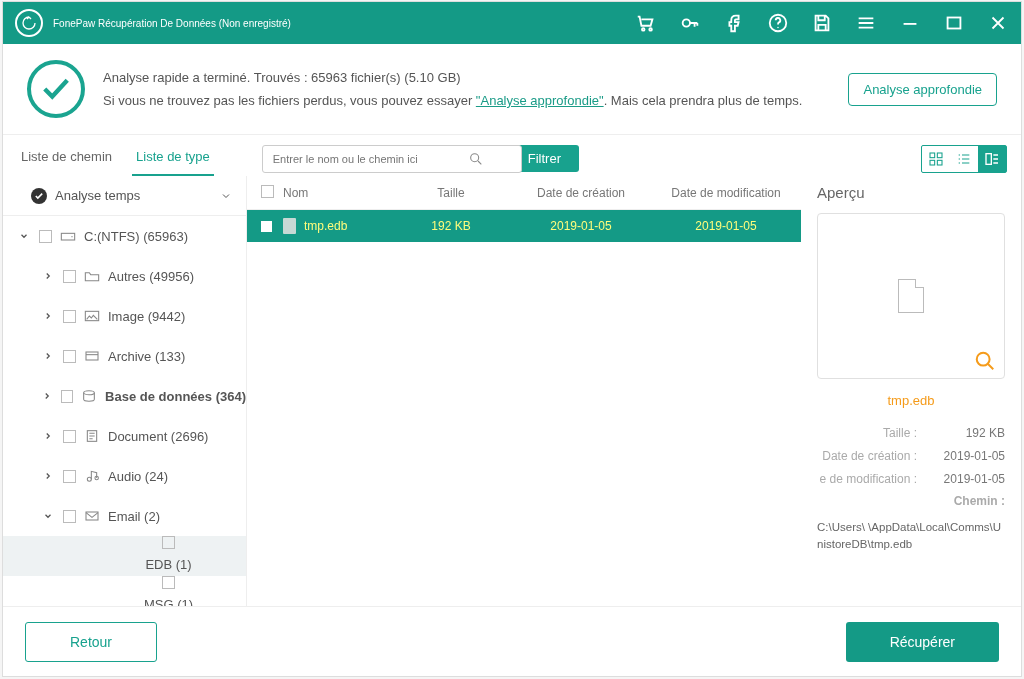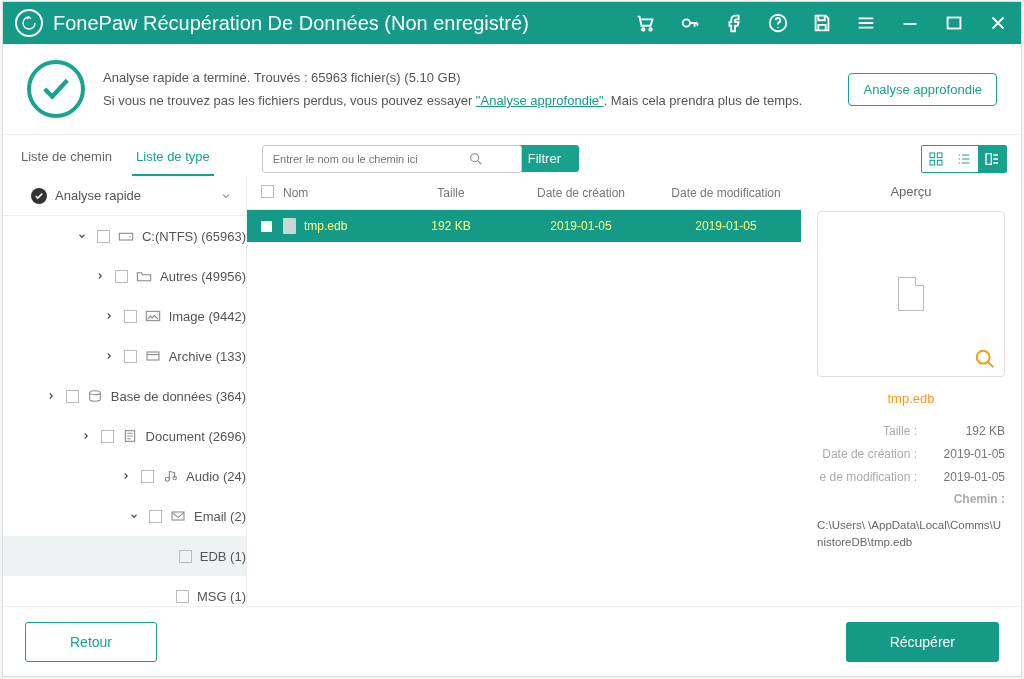--- a/index.html
+++ b/index.html
@@ -3,21 +3,21 @@
 <meta charset="utf-8">
 <style>
   * { box-sizing: border-box; margin: 0; padding: 0; font-family: Arial, sans-serif; }
   body { width: 1024px; height: 679px; background: #f5f5f5; overflow: hidden; }
   .app { width: 1020px; height: 676px; margin: 1px auto; background: #fff; display: flex; flex-direction: column; border: 1px solid #ddd; }
 
   
   .titlebar { height: 42px; background: #149a86; display: flex; align-items: center; color: #fff; padding: 0 12px; }
   .logo-circle { width: 28px; height: 28px; border: 2px solid #fff; border-radius: 50%; display: flex; align-items: center; justify-content: center; margin-right: 10px; }
   .logo-circle svg { width: 16px; height: 16px; }
-  .title-text { font-size: 20px; flex: 1; }
+  .title-text { font-size: 10px; flex: 1; }
   .title-icons { display: flex; gap: 22px; align-items: center; }
   .title-icons span, .title-icons svg { cursor: pointer; }
   .ticon { width: 22px; height: 22px; display: inline-flex; align-items: center; justify-content: center; }
 
   
   .status { display: flex; align-items: center; padding: 16px 24px; border-bottom: 1px solid #eee; }
   .big-check { width: 58px; height: 58px; border: 4px solid #1aa490; border-radius: 50%; display: flex; align-items: center; justify-content: center; margin-right: 18px; }
   .big-check svg { width: 30px; height: 26px; }
   .status-text { flex: 1; font-size: 13px; color: #555; line-height: 1.8; }
   .status-link { color: #1a9b87; text-decoration: underline; }
@@ -38,27 +38,27 @@
 
   
   .body { flex: 1; display: flex; overflow: hidden; }
 
   
   .tree { width: 244px; border-right: 1px solid #eee; overflow-y: auto; font-size: 13px; color: #555; }
   .tree-row { display: flex; align-items: center; height: 40px; cursor: pointer; white-space: nowrap; }
   .tree-top { background: #fff; border-bottom: 1px solid #eee; padding-left: 28px; justify-content: space-between; padding-right: 14px; }
   .tree-top .check-circle { width: 16px; height: 16px; background: #333; border-radius: 50%; display: inline-flex; align-items: center; justify-content: center; margin-right: 8px; }
   .tree-top .check-circle svg { width: 10px; height: 8px; }
-  .tree-item { padding-left: 16px; gap: 8px; justify-content: flex-end; }
+  .tree-item { padding-left: 16px; gap: 8px; }
   .tree-item .tog { width: 14px; display: inline-flex; justify-content: center; font-size: 12px; }
   .tree-item .box { width: 13px; height: 13px; border: 1px solid #bbb; display: inline-block; }
   .tree-item .ic { width: 16px; height: 14px; display: inline-flex; }
   .lvl1 { padding-left: 14px; }
   .lvl2 { padding-left: 38px; }
-  .lvl4 { padding-left: 88px; }
+  .lvl4 { padding-left: 88px; flex-direction: column; }
   .tree-item.selected { background: #eef2f3; }
 
   
   .center { flex: 1; display: flex; flex-direction: column; }
   .thead { display: flex; height: 34px; align-items: center; font-size: 12px; color: #777; border-bottom: 1px solid #eee; padding-left: 14px; }
   .thead .c1 { width: 22px; }
   .thead .c2 { flex: 1.2; }
   .thead .c3 { width: 120px; text-align: center; }
   .thead .c4 { width: 140px; text-align: center; }
   .thead .c5 { width: 150px; text-align: center; }
@@ -66,21 +66,21 @@
   .trow .c1 { width: 22px; display: flex; }
   .trow .c1 .cb { width: 11px; height: 11px; background: #fff; }
   .trow .c2 { flex: 1.2; display: flex; align-items: center; gap: 8px; color: #fffd7c; }
   .trow .file-icon { width: 13px; height: 16px; background: #c7d9d5; border-radius: 1px; position: relative; }
   .trow .c3 { width: 120px; text-align: center; }
   .trow .c4 { width: 140px; text-align: center; }
   .trow .c5 { width: 150px; text-align: center; }
 
   
   .preview { width: 220px; padding: 0 16px; font-size: 12px; color: #777; }
-  .preview h4 { text-align: center; font-weight: normal; font-size: 13px; padding: 8px 0 12px; color: #666; }
+  .preview h4 { text-align: left; font-weight: normal; font-size: 15px; padding: 8px 0 12px; color: #666; }
   .preview-box { height: 166px; border: 1px solid #e0e0e0; border-radius: 4px; display: flex; align-items: center; justify-content: center; position: relative; }
   .preview-box .page-icon { width: 26px; height: 34px; border: 1px solid #bbb; position: relative; }
   .preview-box .page-icon::after { content: ''; position: absolute; top: 0; right: 0; width: 8px; height: 8px; border-bottom: 1px solid #bbb; border-left: 1px solid #bbb; background: #fff; transform: translate(1px,-1px) rotate(0);}
   .preview-box .mag { position: absolute; bottom: 6px; right: 8px; }
   .preview-name { text-align: center; color: #f59b1a; margin-top: 14px; font-size: 13px; }
   .preview-meta { margin-top: 14px; line-height: 1.9; }
   .preview-meta div { display: flex; justify-content: space-between; gap: 24px; }
   .preview-meta .k { color: #aaa; text-align: right; min-width: 100px; }
   .preview-meta .k.center { text-align: right; width: 100%; font-weight: bold; }
   .preview-path { margin-top: 6px; color: #666; word-break: break-all; font-size: 11.5px; line-height: 1.5; }
@@ -217,21 +217,21 @@
   <div class="body">
 
     <div class="tree">
       <div class="tree-row tree-top">
         <span style="display:flex;align-items:center;">
           <span class="check-circle">
               <svg viewBox="0 0 12 10">
                 <path d="M2 5l2.5 2.5L10 2" stroke="#fff" fill="none" stroke-width="2"></path>
               </svg>
             </span>
-          <span>Analyse rapide</span>
+          <span>Analyse temps</span>
         </span>
         <svg width="12" height="12" viewBox="0 0 24 24">
             <path d="M6 9l6 6 6-6" stroke="#555" fill="none" stroke-width="2"></path>
           </svg>
       </div>
 
       <div class="tree-row tree-item lvl1">
         <span class="tog">
             <svg width="10" height="10" viewBox="0 0 24 24">
               <path d="M6 9l6 6 6-6" stroke="#555" fill="none" stroke-width="3"></path>
@@ -284,21 +284,21 @@
           </span>
         <span class="box"></span>
         <span class="ic">
             <svg viewBox="0 0 24 20">
               <rect x="3" y="4" width="18" height="12" class="stroke-g"></rect>
               <path d="M3 8h18" class="stroke-g"></path>
             </svg>
           </span>
         <span>Archive (133)</span>
       </div>
-      <div class="tree-row tree-item lvl2" style="overflow:hidden;">
+      <div class="tree-row tree-item lvl2" style="overflow:hidden;font-weight:bold;">
         <span class="tog">
             <svg width="10" height="10" viewBox="0 0 24 24">
               <path d="M9 6l6 6-6 6" stroke="#555" fill="none" stroke-width="3"></path>
             </svg>
           </span>
         <span class="box"></span>
         <span class="ic">
             <svg viewBox="0 0 24 20">
               <ellipse cx="12" cy="5" rx="8" ry="3" class="stroke-g"></ellipse>
               <path d="M4 5v10c0 1.7 3.6 3 8 3s8-1.3 8-3V5" class="stroke-g"></path>

